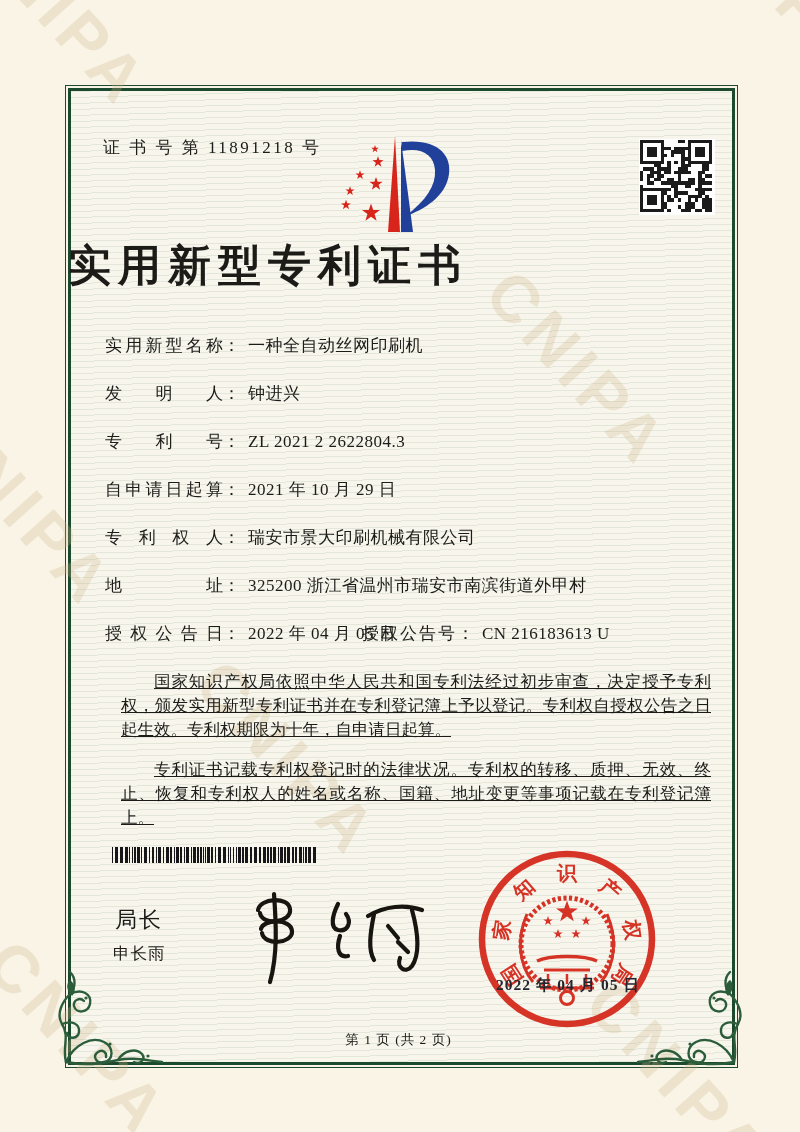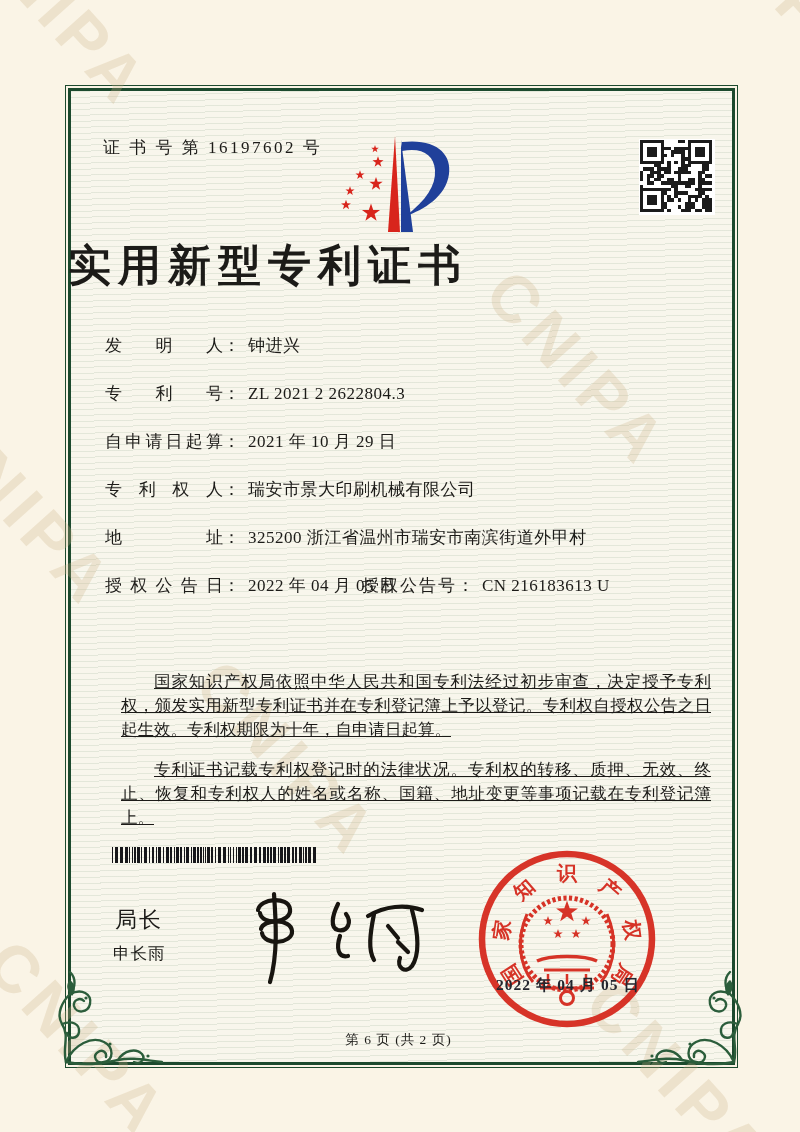--- a/index.html
+++ b/index.html
@@ -107,21 +107,21 @@
     <div class="guilloche"></div>
   </div>
 
   <svg class="flourish flourish-left" viewBox="0 0 128 102">
       <use href="#flourish-art"></use>
     </svg>
   <svg class="flourish flourish-right" viewBox="0 0 128 102">
       <use href="#flourish-art"></use>
     </svg>
 
-  <div class="cert-no">证 书 号 第 16197602 号</div>
+  <div class="cert-no">证 书 号 第 11891218 号</div>
 
   <svg class="logo" viewBox="0 0 138 118">
     <polygon points="57,16 50,112 62,112" fill="#d8251c"></polygon>
     <polygon points="63,20 63,112 75,112" fill="#20409a"></polygon>
     <path d="M64,22 C98,18 114,34 111,54 C108,77 85,90 68,96 C88,80 98,66 97,50 C96,34 83,27 64,31 Z" fill="#20409a"></path>
     <g fill="#d8251c">
       <use href="#star5" transform="translate(37,29) scale(0.40)"></use>
       <use href="#star5" transform="translate(40,42) scale(0.58)"></use>
       <use href="#star5" transform="translate(22,55) scale(0.48)"></use>
       <use href="#star5" transform="translate(38,64) scale(0.70)"></use>
@@ -382,20 +382,23 @@
           <rect x="19" y="20" width="1" height="1"></rect>
           <rect x="20" y="20" width="1" height="1"></rect>
         </g>
       </svg>
   </div>
 
   <h1 class="title">实用新型专利证书</h1>
 
   <div class="fields">
     <div class="field-row">
+      <span class="flabel">实用新型名称</span><span class="fcolon">：</span><span class="fvalue">一种全自动丝网印刷机</span>
+    </div>
+    <div class="field-row">
       <span class="flabel">发明人</span><span class="fcolon">：</span><span class="fvalue">钟进兴</span>
     </div>
     <div class="field-row">
       <span class="flabel">专利号</span><span class="fcolon">：</span><span class="fvalue">ZL 2021 2 2622804.3</span>
     </div>
     <div class="field-row">
       <span class="flabel">自申请日起算</span><span class="fcolon">：</span><span class="fvalue">2021 年 10 月 29 日</span>
     </div>
     <div class="field-row">
       <span class="flabel">专利权人</span><span class="fcolon">：</span><span class="fvalue">瑞安市景大印刷机械有限公司</span>
@@ -524,15 +527,15 @@
         <span style="transform: rotate(-82deg) translateY(-66px);">家</span>
         <span style="transform: rotate(-41deg) translateY(-66px);">知</span>
         <span style="transform: rotate(0deg) translateY(-66px);">识</span>
         <span style="transform: rotate(41deg) translateY(-66px);">产</span>
         <span style="transform: rotate(82deg) translateY(-66px);">权</span>
         <span style="transform: rotate(123deg) translateY(-66px);">局</span>
       </div>
   </div>
   <div class="seal-date">2022 年 04 月 05 日</div>
 
-  <div class="page-num">第 6 页 (共 2 页)</div>
+  <div class="page-num">第 1 页 (共 2 页)</div>
 
 </div>
 
 </body></html>

